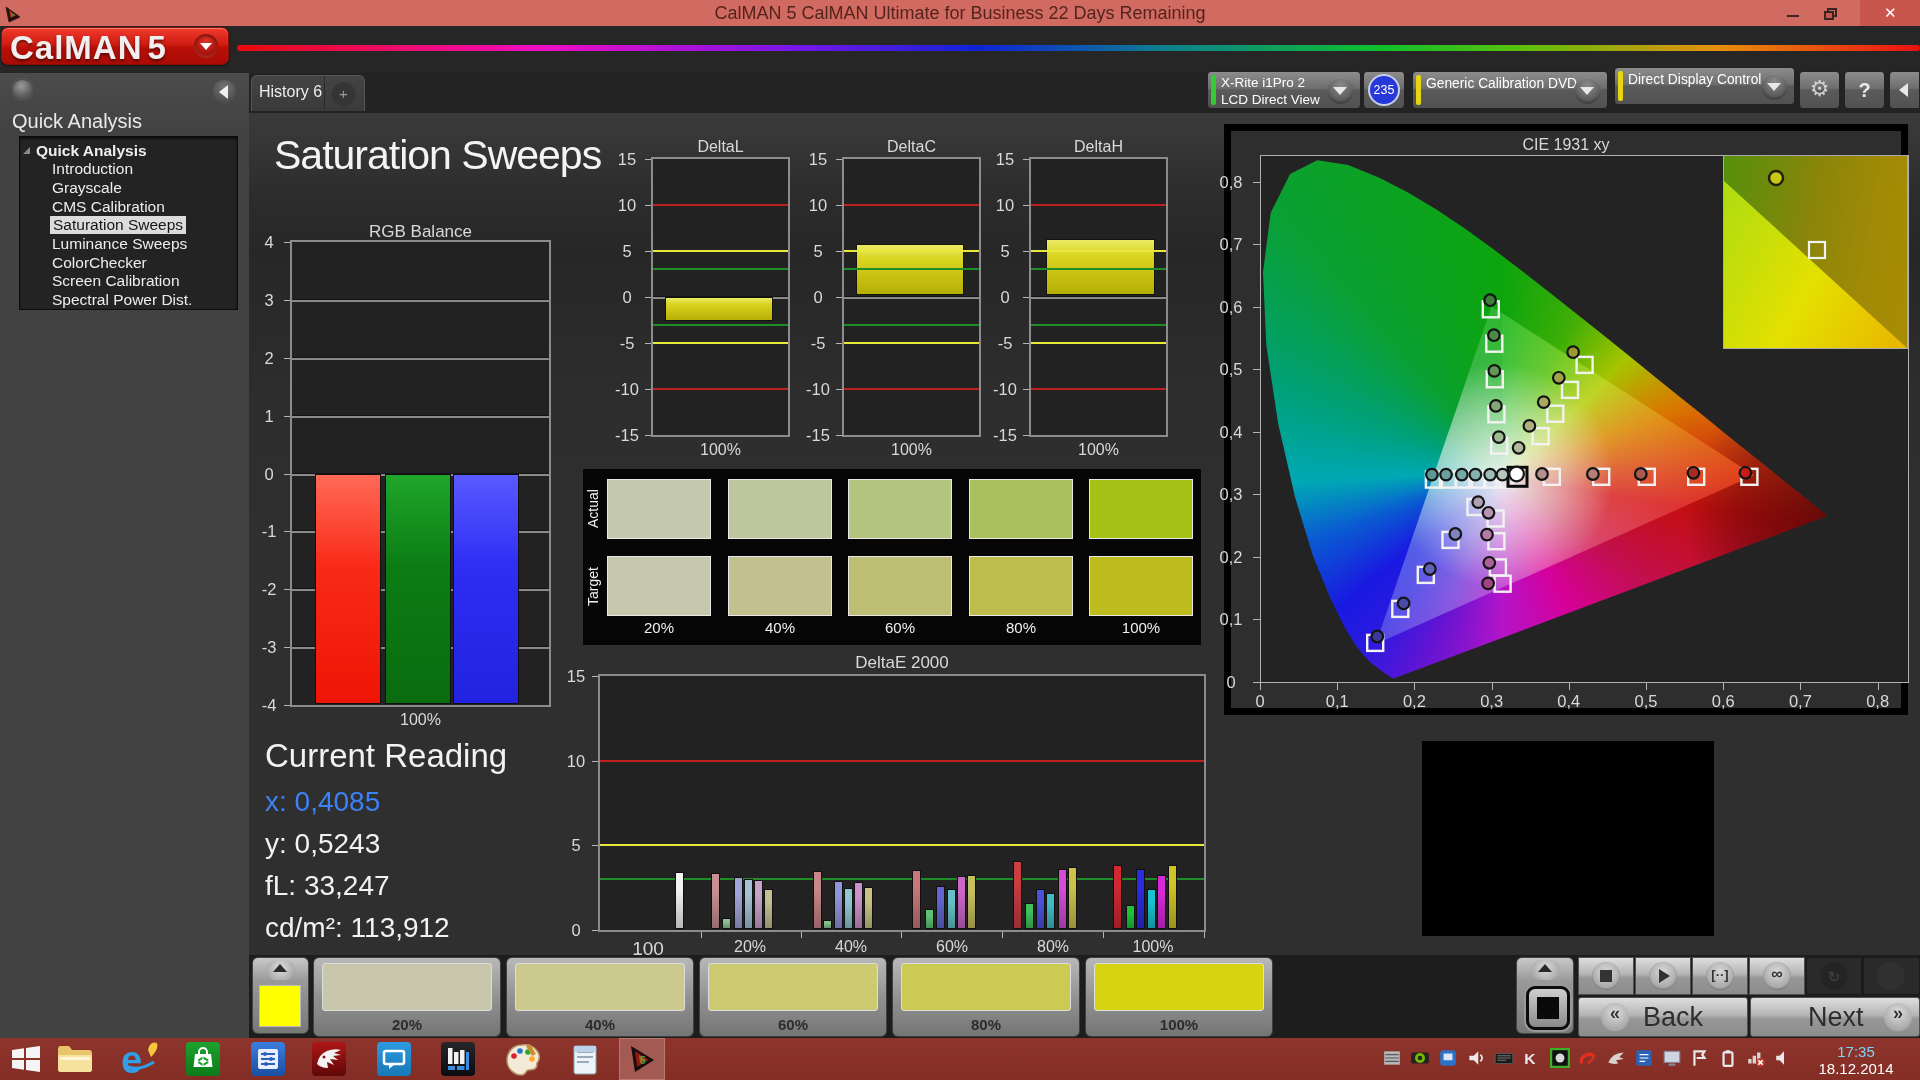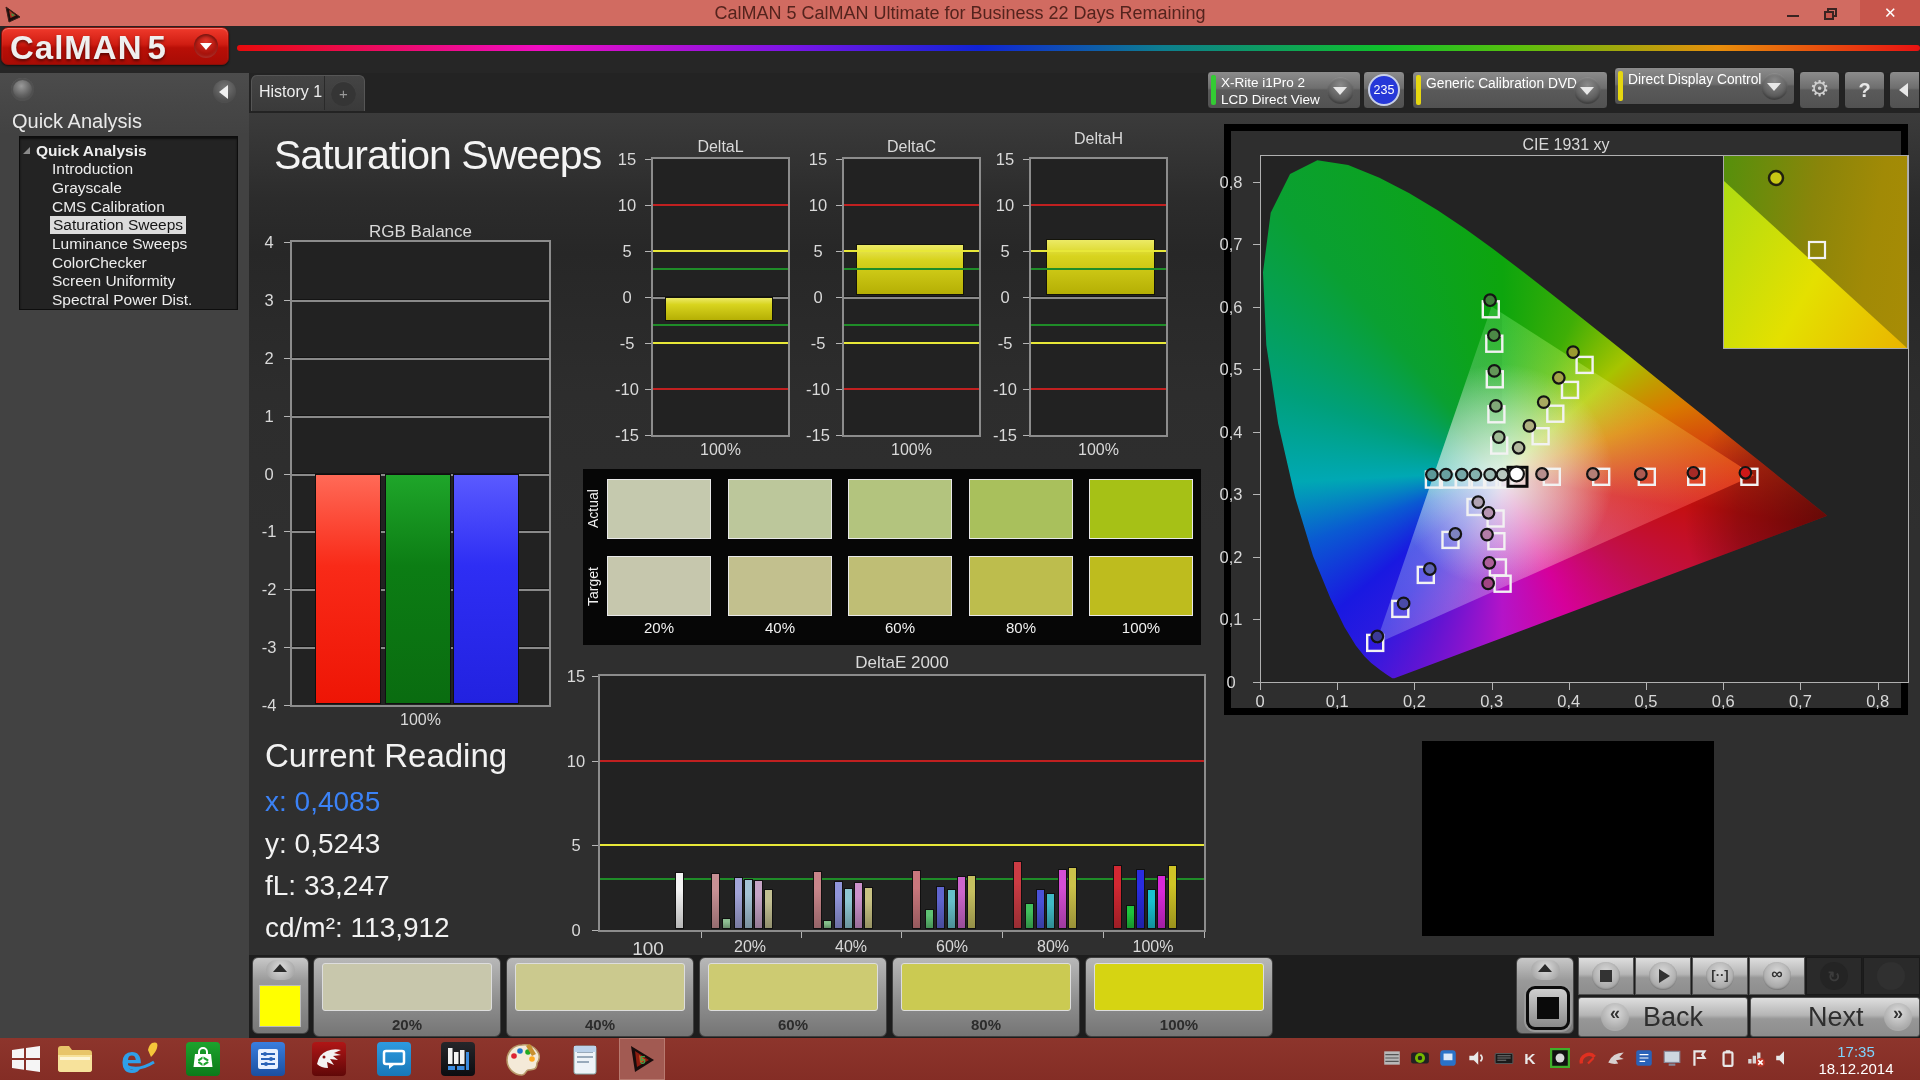--- a/index.html
+++ b/index.html
@@ -45,27 +45,27 @@
 <div class="lbl" style="left:12px;top:110px;font-size:20px;color:#e9e9e9">Quick Analysis</div>
 <div class="abs" style="left:19px;top:136px;width:219px;height:174px;background:#232323;border:1px solid #0d0d0d;box-shadow:inset 0 2px 2px rgba(0,0,0,.6)"></div>
 <div class="abs" style="left:36px;top:141.5px;font-size:15.5px;font-weight:bold;color:#ededed">Quick Analysis</div>
 <div class="abs" style="left:23px;top:146.5px;width:0;height:0;border-bottom:7px solid #8a8a8a;border-left:7px solid transparent"></div>
 <div class="abs" style="left:52px;top:160.2px;font-size:15.5px;color:#ededed">Introduction</div>
 <div class="abs" style="left:52px;top:178.9px;font-size:15.5px;color:#ededed">Grayscale</div>
 <div class="abs" style="left:52px;top:197.6px;font-size:15.5px;color:#ededed">CMS Calibration</div>
 <div class="abs" style="left:50px;top:216.3px;padding:0 3px;font-size:15.5px;background:#dcdcdc;color:#151515">Saturation Sweeps</div>
 <div class="abs" style="left:52px;top:235px;font-size:15.5px;color:#ededed">Luminance Sweeps</div>
 <div class="abs" style="left:52px;top:253.7px;font-size:15.5px;color:#ededed">ColorChecker</div>
-<div class="abs" style="left:52px;top:272.4px;font-size:15.5px;color:#ededed">Screen Uniformity</div>
+<div class="abs" style="left:52px;top:272.4px;font-size:15.5px;color:#ededed">Screen Calibration</div>
 <div class="abs" style="left:52px;top:291.1px;font-size:15.5px;color:#ededed">Spectral Power Dist.</div>
 <div class="abs" style="left:249px;top:73px;width:1671px;height:40px;background:#232323"></div>
 <div class="abs" style="left:249px;top:113px;width:1671px;height:842px;background:linear-gradient(#3b3b3b,#2c2c2c 85px,#272727 140px,#2d2d2d 280px,#2f2f2f 420px)"></div>
 <div class="abs" style="left:251px;top:75px;width:114px;height:36px;background:linear-gradient(#444,#3a3a3a);border:1px solid #565656;border-bottom:none;border-radius:6px 6px 0 0"></div>
 <div class="abs" style="left:324px;top:76px;width:1px;height:34px;background:#2a2a2a"></div>
-<div class="lbl" style="left:259px;top:83px;font-size:16px;color:#eee">History 1</div>
+<div class="lbl" style="left:259px;top:83px;font-size:16px;color:#eee">History 6</div>
 <div class="abs" style="left:331px;top:81px;width:25px;height:25px;border-radius:50%;background:#353535;box-shadow:inset 0 1px 1px rgba(255,255,255,.10)"></div>
 <div class="lbl ctr" style="left:331px;top:85px;width:25px;font-size:15px;color:#9a9a9a">+</div>
 <div class="tbtn" style="left:1207px;top:71px;width:154px">
     <div class="stripe" style="background:#33cc33"></div>
     <div class="abs" style="left:13px;top:2px;font-size:13.5px;line-height:17px">X-Rite i1Pro 2<br>LCD Direct View</div>
     <div class="ddc" style="left:119px"></div>
   </div>
 <div class="tbtn" style="left:1363px;top:71px;width:42px"></div>
 <div class="abs" style="left:1368px;top:74px;width:32px;height:32px;border-radius:50%;background:#2638d8;border:2px solid #c8d0e8"></div>
 <div class="lbl ctr" style="left:1368px;top:83px;width:32px;font-size:12.5px;color:#fff">235</div>
@@ -163,21 +163,21 @@
 <div class="tick" style="left:836px;top:251px;width:6px;height:1px"></div>
 <div class="lbl r" style="left:802px;top:288px;width:32px;font-size:16.5px">0</div>
 <div class="tick" style="left:836px;top:297px;width:6px;height:1px"></div>
 <div class="lbl r" style="left:802px;top:334px;width:32px;font-size:16.5px">-5</div>
 <div class="tick" style="left:836px;top:343px;width:6px;height:1px"></div>
 <div class="lbl r" style="left:802px;top:380px;width:32px;font-size:16.5px">-10</div>
 <div class="tick" style="left:836px;top:389px;width:6px;height:1px"></div>
 <div class="lbl r" style="left:802px;top:426px;width:32px;font-size:16.5px">-15</div>
 <div class="tick" style="left:836px;top:435px;width:6px;height:1px"></div>
 <div class="lbl ctr" style="left:842px;top:441px;width:139px;font-size:16px">100%</div>
-<div class="lbl ctr" style="left:1029px;top:130px;width:139px;font-size:16px">DeltaH</div>
+<div class="lbl ctr" style="left:1029px;top:138px;width:139px;font-size:16px">DeltaH</div>
 <div class="chartbox" style="left:1029px;top:157px;width:139px;height:280px">
 <div class="gl" style="top:138px"></div>
 <div class="bar ybar" style="left:15px;top:80px;width:109px;height:55.7px"></div>
 <div class="abs" style="left:0;right:0;top:45px;height:2px;background:#c02020"></div>
 <div class="abs" style="left:0;right:0;top:91px;height:2px;background:#e8e838"></div>
 <div class="abs" style="left:0;right:0;top:109.4px;height:2px;background:#1f8c28"></div>
 <div class="abs" style="left:0;right:0;top:164.6px;height:2px;background:#1f8c28"></div>
 <div class="abs" style="left:0;right:0;top:183px;height:2px;background:#e8e838"></div>
 <div class="abs" style="left:0;right:0;top:229px;height:2px;background:#c02020"></div>
 </div>

